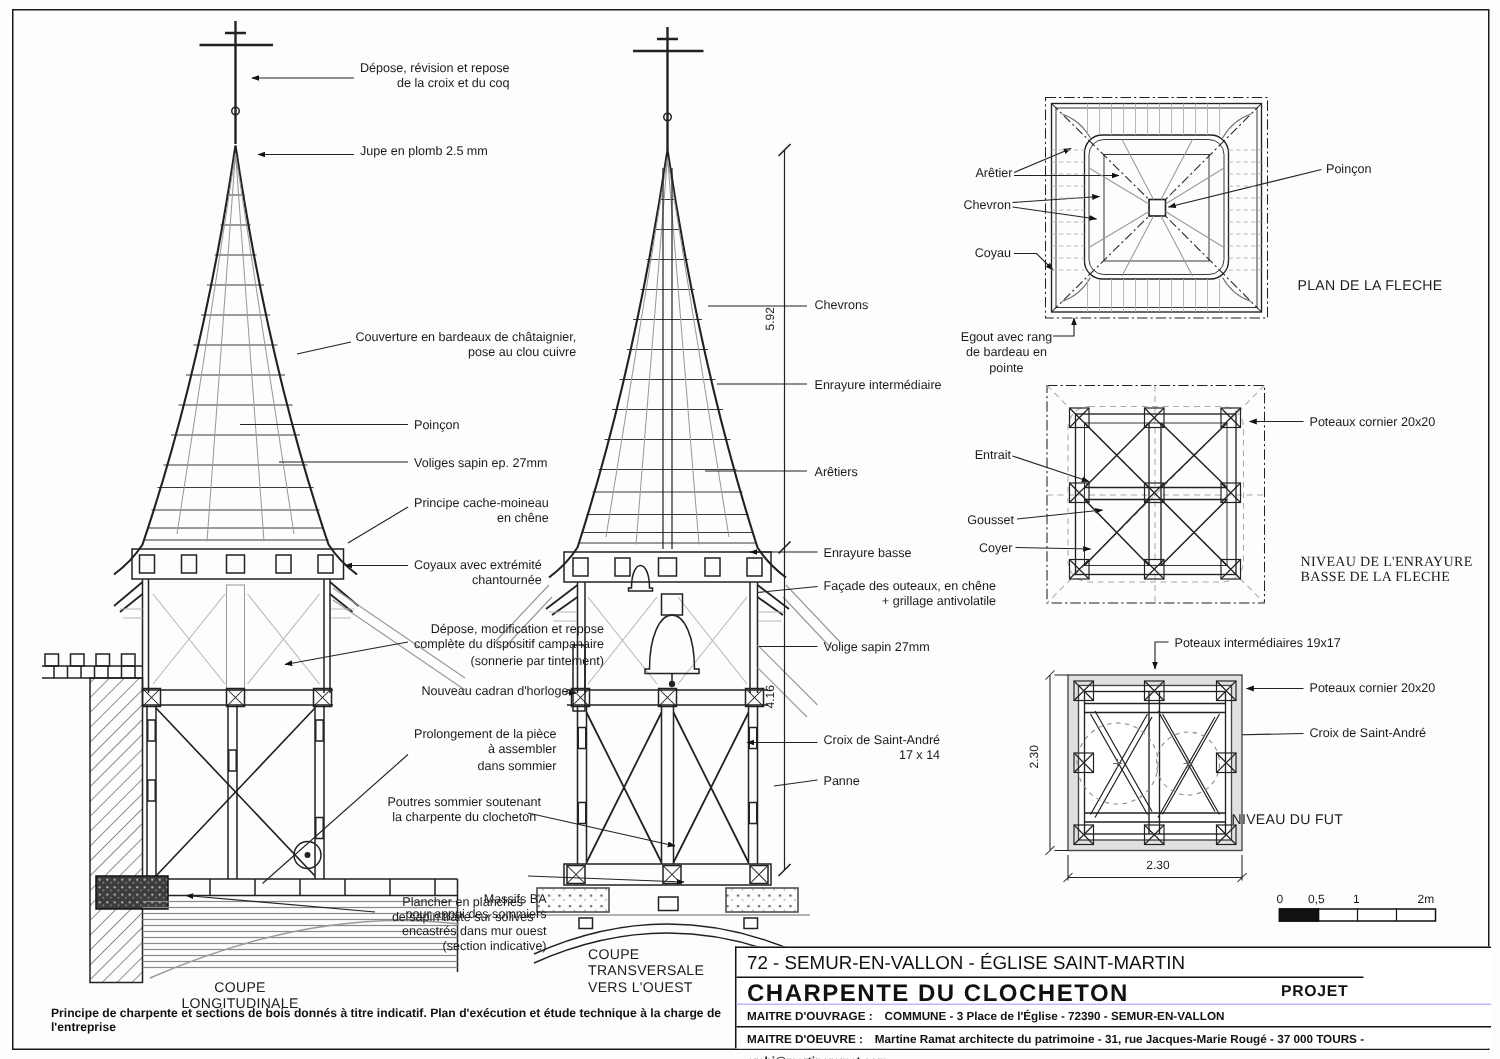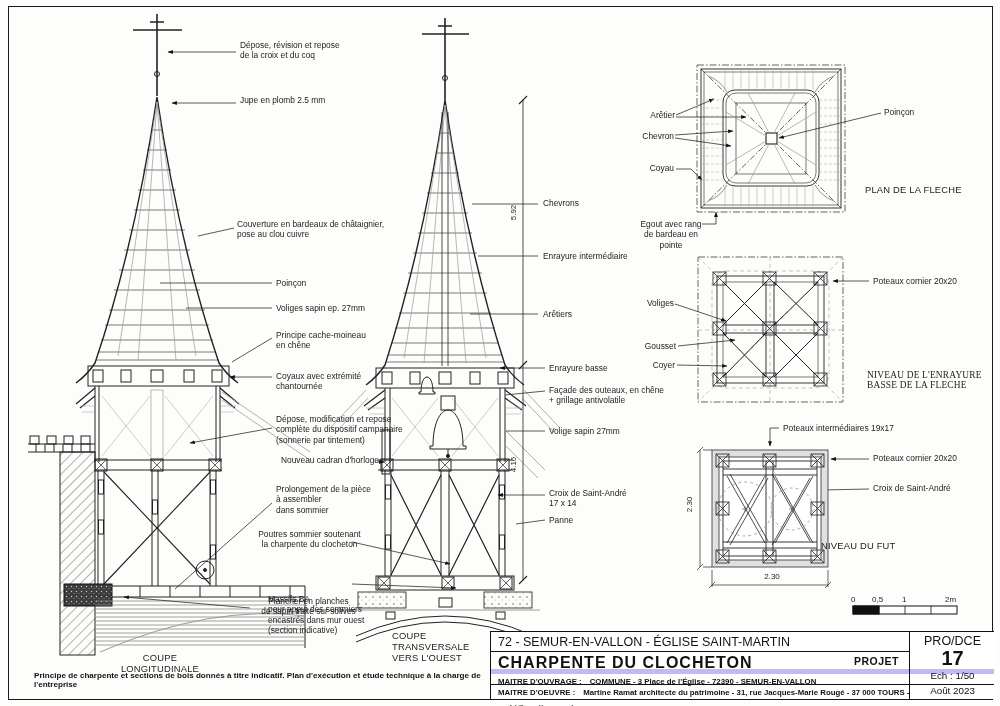--- a/index.html
+++ b/index.html
@@ -1,34 +1,34 @@
 <!DOCTYPE html>
 <html><head>
 <meta charset="utf-8">
 <style>
   html,body{margin:0;padding:0;background:#e8e8e4;}
   .sheet{position:relative;width:1000px;height:706px;background:#fdfdfb;overflow:hidden;
          font-family:"Liberation Sans",sans-serif;}
   .frame{position:absolute;left:8px;top:6px;width:983px;height:692px;border:1.4px solid #1a1a1a;}
-  .ann{position:absolute;font-size:8.4px;line-height:1.22;color:#1c1c1c;white-space:pre-line;}
+  .ann{position:absolute;font-size:8.4px;line-height:1.22;color:#1c1c1c;white-space:pre-line;text-align:right;}
   .ann.r{text-align:right;}
   .ann.c{text-align:center;}
   .plancap{position:absolute;font-size:9.4px;color:#1c1c1c;white-space:pre-line;letter-spacing:.2px;}
   .dim{position:absolute;font-size:8px;color:#1c1c1c;}
   .rot{transform:rotate(-90deg);transform-origin:center;}
   .foot{position:absolute;left:34px;top:671px;width:456px;font-size:8.1px;font-weight:bold;color:#111;}
   
   .tb{position:absolute;left:490px;top:631px;width:503px;height:67px;border-top:1.4px solid #111;
       border-left:1.4px solid #111;background:#fff;color:#111;}
   .tb .row1{position:absolute;left:0;top:0;width:418px;height:20px;border-bottom:1px solid #111;
             font-size:12.5px;line-height:20px;padding-left:7px;box-sizing:border-box;}
   .tb .row2{position:absolute;left:0;top:21px;width:418px;height:16px;}
   .tb .t2{position:absolute;left:7px;top:1px;font-size:16px;font-weight:bold;letter-spacing:1px;}
   .tb .stage{position:absolute;right:10px;top:2px;font-size:10.5px;font-weight:bold;letter-spacing:.5px;}
-  .tb .row3{position:absolute;left:0;top:37px;width:503px;height:15px;border-top:5px solid #c4b5fd;
+  .tb .row3{position:absolute;left:0;top:37px;width:503px;height:15px;border-top:1px solid #c4b5fd;
             font-size:7.8px;font-weight:bold;line-height:15px;padding-left:7px;box-sizing:border-box;}
   .tb .row4{position:absolute;left:0;top:52px;width:503px;height:15px;border-top:1px solid #111;
             font-size:7.8px;font-weight:bold;line-height:15px;padding-left:7px;box-sizing:border-box;}
   .tb .colB{position:absolute;left:418px;top:0;width:85px;height:67px;border-left:1px solid #111;}
   .tb .phase{position:absolute;left:0;top:2px;width:85px;text-align:center;font-size:12.5px;}
   .tb .num{position:absolute;left:0;top:15px;width:85px;text-align:center;font-size:20px;font-weight:bold;}
   .tb .ech{position:absolute;left:0;top:38px;width:85px;text-align:center;font-size:9.8px;}
   .tb .date{position:absolute;left:0;top:53px;width:85px;text-align:center;font-size:9.8px;}
   .val{margin-left:8px;font-weight:bold;}
   svg{position:absolute;left:0;top:0;}
@@ -365,21 +365,21 @@
   <div class="ann" style="left:549px;top:515px;">Panne</div>
 
   <div class="ann r" style="left:630px;top:110px;width:45px;">Arêtier</div>
   <div class="ann r" style="left:628px;top:131px;width:46px;">Chevron</div>
   <div class="ann r" style="left:630px;top:163px;width:44px;">Coyau</div>
   <div class="ann" style="left:884px;top:107px;">Poinçon</div>
   <div class="ann c" style="left:632px;top:219px;width:78px;">Egout avec rang
 de bardeau en pointe</div>
   <div class="plancap" style="left:865px;top:184px;">PLAN DE LA FLECHE</div>
 
-  <div class="ann r" style="left:628px;top:298px;width:46px;">Voliges</div>
+  <div class="ann r" style="left:628px;top:298px;width:46px;">Entrait</div>
   <div class="ann r" style="left:626px;top:341px;width:50px;">Gousset</div>
   <div class="ann r" style="left:631px;top:360px;width:44px;">Coyer</div>
   <div class="ann" style="left:873px;top:276px;">Poteaux cornier 20x20</div>
   <div class="plancap" style="left:867px;top:370px;font-family:Liberation Serif, serif;">NIVEAU DE L'ENRAYURE
 BASSE DE LA FLECHE</div>
 
   <div class="ann" style="left:783px;top:423px;">Poteaux intermédiaires 19x17</div>
   <div class="ann" style="left:873px;top:453px;">Poteaux cornier 20x20</div>
   <div class="ann" style="left:873px;top:483px;">Croix de Saint-André</div>
   <div class="plancap" style="left:821px;top:540px;">NIVEAU DU FUT</div>
@@ -405,20 +405,14 @@
     <div class="row2">
       <span class="t2">CHARPENTE DU CLOCHETON</span>
       <span class="stage">PROJET</span>
     </div>
     <div class="row3">
       <span>MAITRE D'OUVRAGE :</span><span class="val">COMMUNE - 3 Place de l'Église - 72390 - SEMUR-EN-VALLON</span>
     </div>
     <div class="row4">
       <span>MAITRE D'OEUVRE :</span><span class="val">Martine Ramat architecte du patrimoine - 31, rue Jacques-Marie Rougé - 37 000 TOURS - archi@martineramat.com</span>
     </div>
-    <div class="colB">
-      <div class="phase">PRO/DCE</div>
-      <div class="num">17</div>
-      <div class="ech">Ech : 1/50</div>
-      <div class="date">Août 2023</div>
-    </div>
   </div>
 </div>
 
 </body></html>

